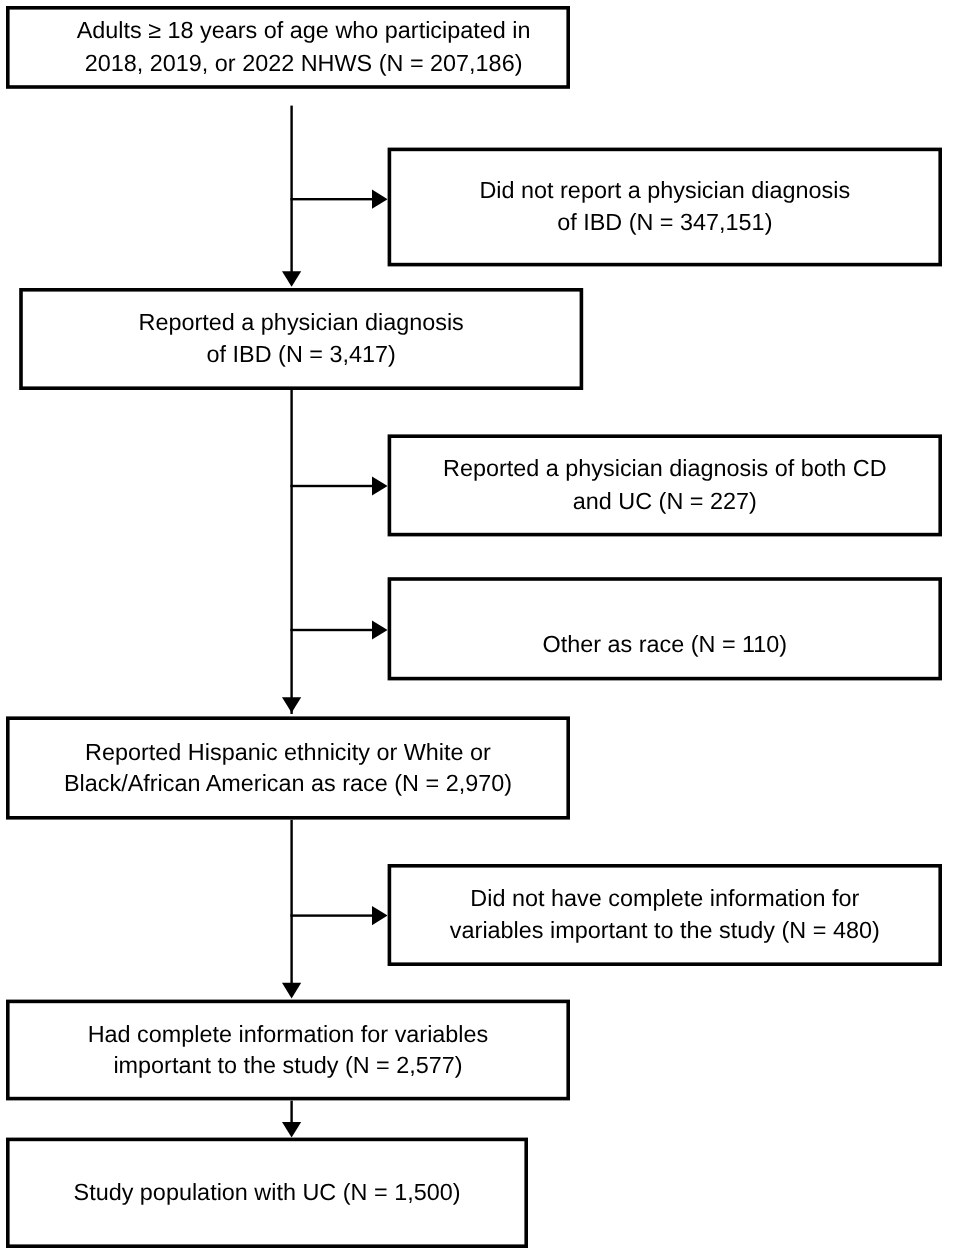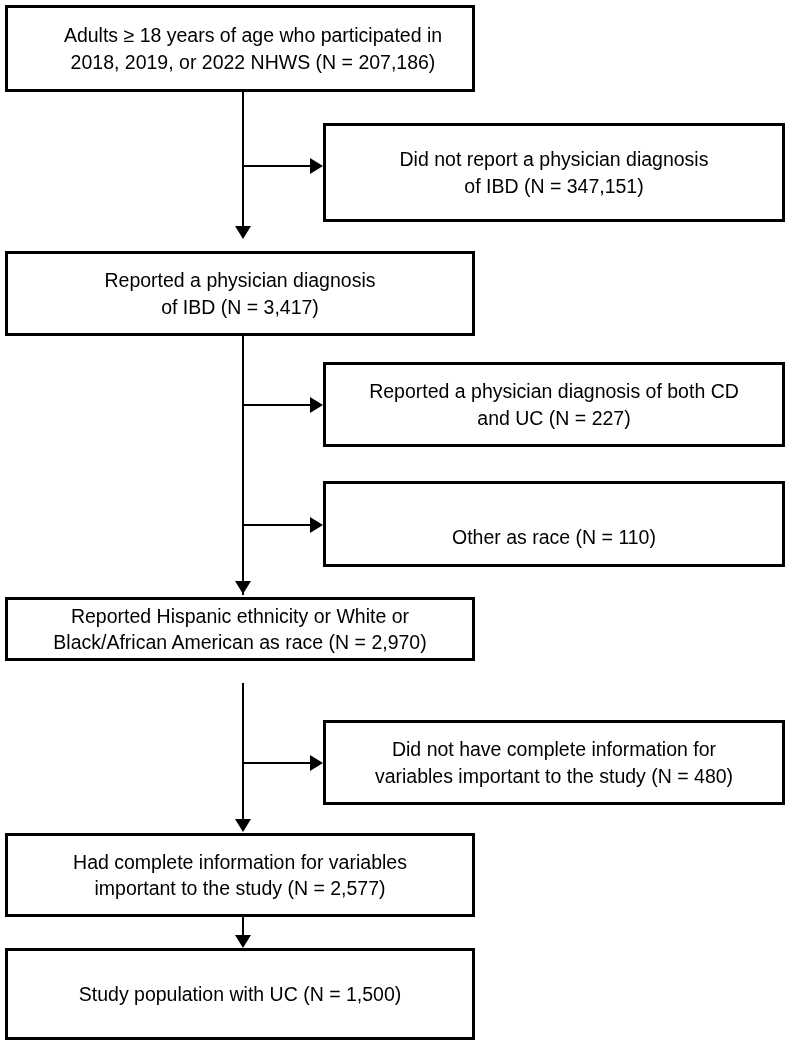--- a/index.html
+++ b/index.html
@@ -88,75 +88,75 @@
 
   <div class="vline" style="left:242px; top:683px; height:138px;"></div>
   <div class="arrow-down" style="left:235px; top:819px;"></div>
 
   <div class="hline" style="left:242px; top:762px; width:72px;"></div>
   <div class="arrow-right" style="left:310px; top:755px;"></div>
 
   <div class="vline" style="left:242px; top:917px; height:28px;"></div>
   <div class="arrow-down" style="left:235px; top:935px;"></div>
 
-  <div class="node" style="left:5px; top:5px; width:470px; height:87px;padding-left:36px;">
+  <div class="node" style="left:5px; top:5px; width:470px; height:69px;padding-left:36px;">
     <span class="label">
       <span>Adults ≥ 18 years of age who participated in</span><br>
       <span>2018, 2019, or 2022 NHWS (N = 207,186)</span>
     </span>
   </div>
 
   <div class="node" style="left:323px; top:123px; width:462px; height:99px;">
     <span class="label">
       <span>Did not report a physician diagnosis</span><br>
       <span>of IBD (N = 347,151)</span>
     </span>
   </div>
 
-  <div class="node" style="left:5px; top:240px; width:470px; height:85px;margin-top:11px;">
+  <div class="node" style="left:16px; top:240px; width:470px; height:85px;">
     <span class="label">
       <span>Reported a physician diagnosis</span><br>
       <span>of IBD (N = 3,417)</span>
     </span>
   </div>
 
   <div class="node" style="left:323px; top:362px; width:462px; height:85px;">
     <span class="label">
       <span>Reported a physician diagnosis of both CD</span><br>
       <span>and UC (N = 227)</span>
     </span>
   </div>
 
   <div class="node" style="left:323px; top:481px; width:462px; height:86px;">
     <span class="label">
       <br>
       <span>Other as race (N = 110)</span>
     </span>
   </div>
 
-  <div class="node" style="left:5px; top:597px; width:470px; height:64px;">
+  <div class="node" style="left:5px; top:597px; width:470px; height:86px;">
     <span class="label">
       <span>Reported Hispanic ethnicity or White or</span><br>
       <span>Black/African American as race (N = 2,970)</span>
     </span>
   </div>
 
   <div class="node" style="left:323px; top:720px; width:462px; height:85px;">
     <span class="label">
       <span>Did not have complete information for</span><br>
       <span>variables important to the study (N = 480)</span>
     </span>
   </div>
 
   <div class="node" style="left:5px; top:833px; width:470px; height:84px;">
     <span class="label">
       <span>Had complete information for variables</span><br>
       <span>important to the study (N = 2,577)</span>
     </span>
   </div>
 
-  <div class="node" style="left:5px; top:948px; width:470px; height:92px;">
+  <div class="node" style="left:5px; top:948px; width:435px; height:92px;">
     <span class="label">
       <span>Study population with UC (N = 1,500)</span>
     </span>
   </div>
 
 </div>
 
 </body></html>

